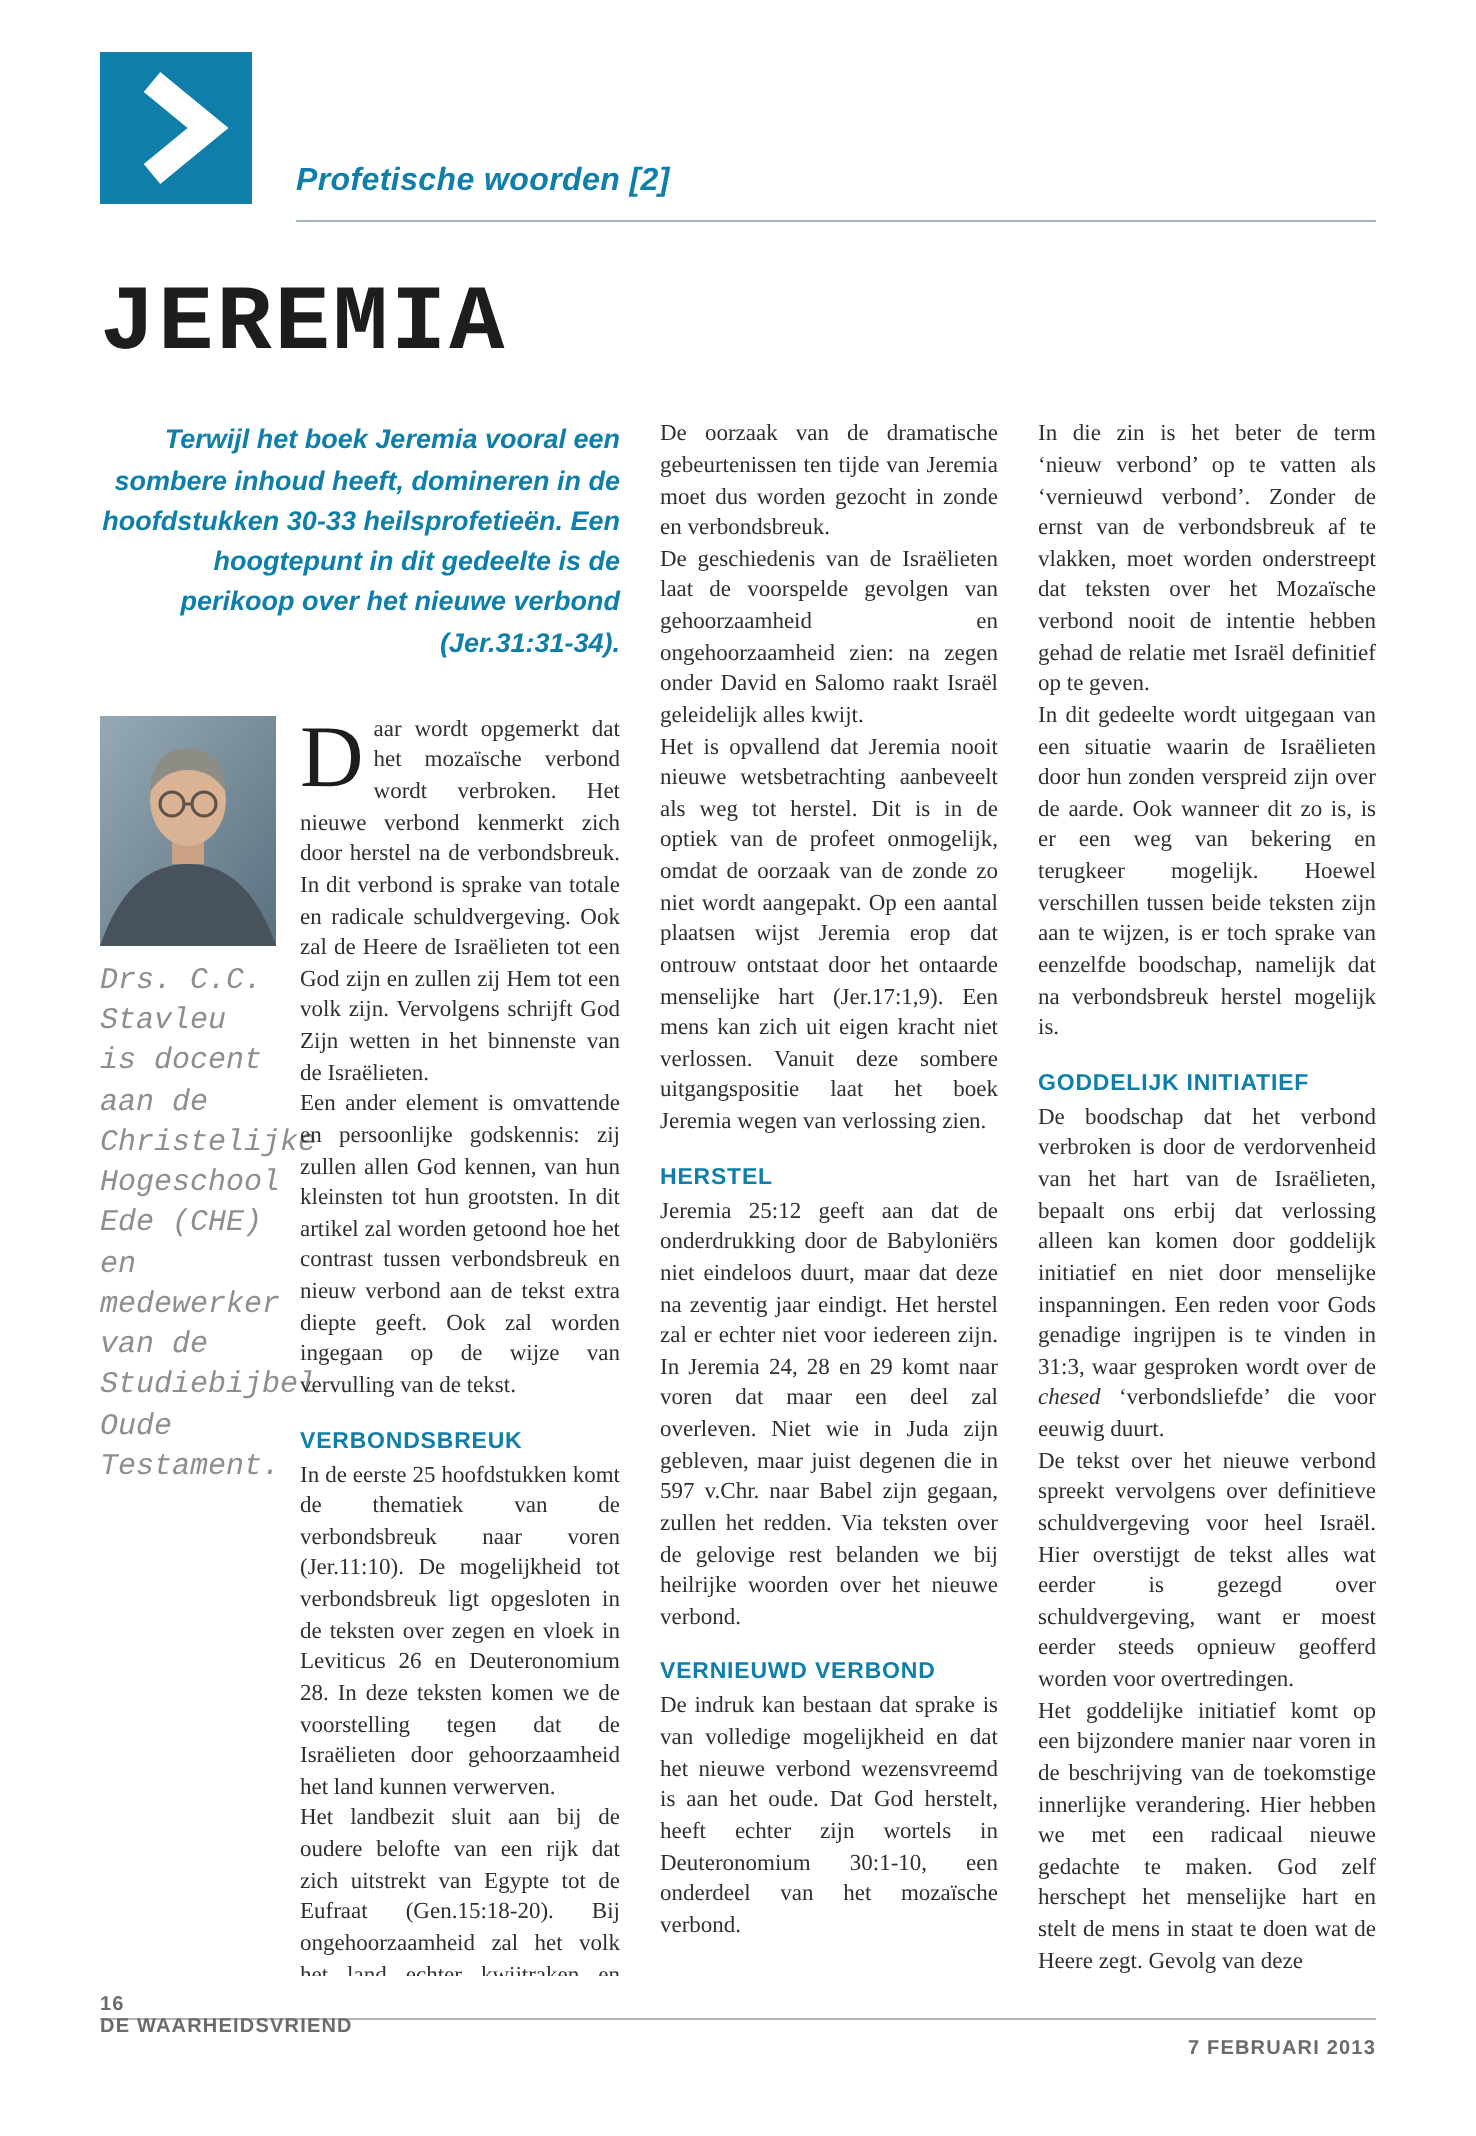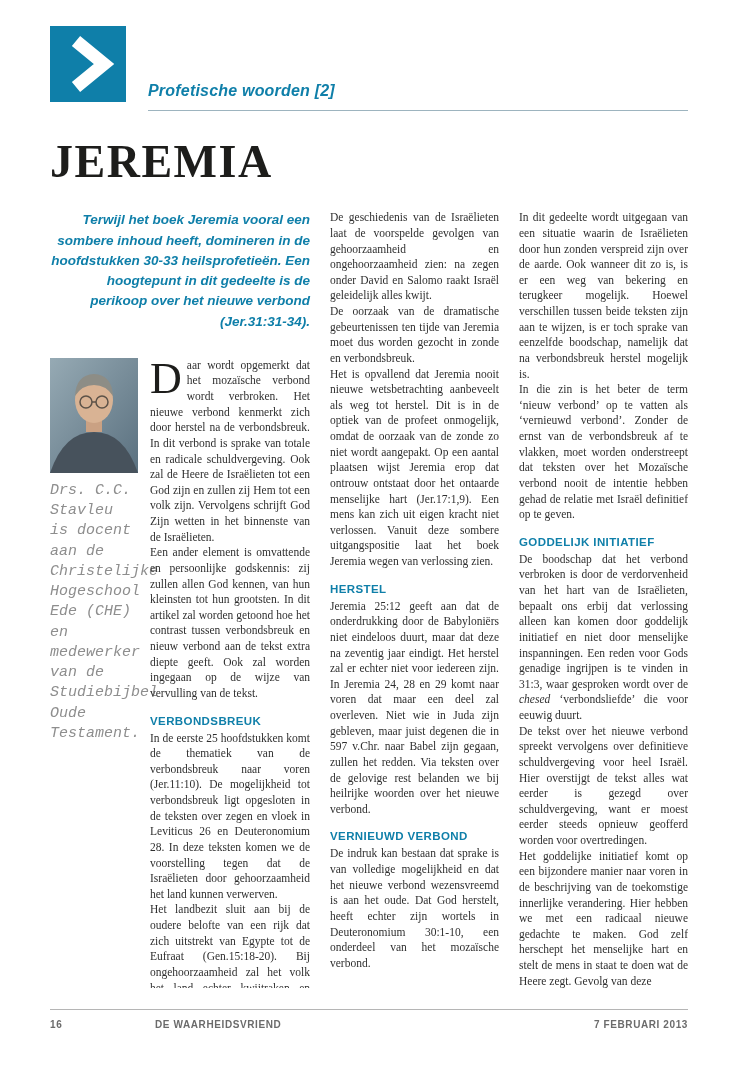--- a/index.html
+++ b/index.html
@@ -20,21 +20,21 @@
   }
   .kicker {
     position:absolute; left:148px; top:82px;
     font-family:"Liberation Sans", sans-serif; font-style:italic; font-weight:700;
     font-size:16px; color:var(--accent); letter-spacing:0.2px;
   }
   .header-rule { position:absolute; left:148px; right:50px; top:110px; border-top:1px solid #9db4bf; }
 
   .title {
     margin:16px 0 0 50px;
-    font-family:Liberation Serif, serif; font-weight:700;
+    font-family:Liberation Mono, monospace; font-weight:700;
     font-size:46px; letter-spacing:1.5px; color:#1d1d1b; line-height:1.05;
   }
 
   
   .article { display:flex; gap:20px; margin:24px 50px 0 50px; height:778px; overflow:hidden; }
   .left-region { width:260px; flex:none; }
   .intro {
     font-family:"Liberation Sans", sans-serif; font-style:italic; font-weight:700;
     font-size:13.5px; line-height:1.5; color:var(--accent); text-align:right;
   }
@@ -61,21 +61,21 @@
     font-size:44px; line-height:0.82; padding:3px 5px 0 0; color:#1d1d1b;
   }
   .body-text em { font-style:italic; }
 
   
   .footer-rule { position:absolute; left:50px; right:50px; bottom:58px; border-top:1px solid #b5b5b5; }
   .footer {
     position:absolute; left:50px; right:50px; bottom:38px;
     display:flex; align-items:baseline;
     font-family:"Liberation Sans", sans-serif; font-size:10px; font-weight:700;
-    color:#6b6b6b; letter-spacing:0.6px;
+    color:#6b6b6b; letter-spacing:0.6px;flex-direction:column;
   }
   .footer .pageno { width:105px; }
   .footer .date { margin-left:auto; }
 </style>
 </head>
 <body>
 
 <div class="page">
 
   <header class="masthead">
@@ -122,32 +122,32 @@
           <p><span class="dropcap">D</span><span>aar wordt opgemerkt dat het mozaïsche verbond wordt verbroken. Het nieuwe verbond kenmerkt zich door herstel na de verbondsbreuk. In dit verbond is sprake van totale en radicale schuldvergeving. Ook zal de Heere de Israëlieten tot een God zijn en zullen zij Hem tot een volk zijn. Vervolgens schrijft God Zijn wetten in het binnenste van de Israëlieten.</span></p>
           <p>Een ander element is omvattende en persoonlijke godskennis: zij zullen allen God kennen, van hun kleinsten tot hun grootsten. In dit artikel zal worden getoond hoe het contrast tussen verbondsbreuk en nieuw verbond aan de tekst extra diepte geeft. Ook zal worden ingegaan op de wijze van vervulling van de tekst.</p>
           <h2 class="col-heading">VERBONDSBREUK</h2>
           <p>In de eerste 25 hoofdstukken komt de thematiek van de verbondsbreuk naar voren (Jer.11:10). De mogelijkheid tot verbondsbreuk ligt opgesloten in de teksten over zegen en vloek in Leviticus 26 en Deuteronomium 28. In deze teksten komen we de voorstelling tegen dat de Israëlieten door gehoorzaamheid het land kunnen verwerven.</p>
           <p>Het landbezit sluit aan bij de oudere belofte van een rijk dat zich uitstrekt van Egypte tot de Eufraat (Gen.15:18-20). Bij ongehoorzaamheid zal het volk het land echter kwijtraken en verstrooid worden over de aarde (Deut.28:15-68).</p>
         </div>
       </div>
     </div>
 
     <div class="textcol body-text">
+      <p>De oorzaak van de dramatische gebeurtenissen ten tijde van Jeremia moet dus worden gezocht in zonde en verbondsbreuk.</p>
       <p>De geschiedenis van de Israëlieten laat de voorspelde gevolgen van gehoorzaamheid en ongehoorzaamheid zien: na zegen onder David en Salomo raakt Israël geleidelijk alles kwijt.</p>
-      <p>De oorzaak van de dramatische gebeurtenissen ten tijde van Jeremia moet dus worden gezocht in zonde en verbondsbreuk.</p>
       <p>Het is opvallend dat Jeremia nooit nieuwe wetsbetrachting aanbeveelt als weg tot herstel. Dit is in de optiek van de profeet onmogelijk, omdat de oorzaak van de zonde zo niet wordt aangepakt. Op een aantal plaatsen wijst Jeremia erop dat ontrouw ontstaat door het ontaarde menselijke hart (Jer.17:1,9). Een mens kan zich uit eigen kracht niet verlossen. Vanuit deze sombere uitgangspositie laat het boek Jeremia wegen van verlossing zien.</p>
       <h2 class="col-heading">HERSTEL</h2>
       <p>Jeremia 25:12 geeft aan dat de onderdrukking door de Babyloniërs niet eindeloos duurt, maar dat deze na zeventig jaar eindigt. Het herstel zal er echter niet voor iedereen zijn. In Jeremia 24, 28 en 29 komt naar voren dat maar een deel zal overleven. Niet wie in Juda zijn gebleven, maar juist degenen die in 597 v.Chr. naar Babel zijn gegaan, zullen het redden. Via teksten over de gelovige rest belanden we bij heilrijke woorden over het nieuwe verbond.</p>
       <h2 class="col-heading">VERNIEUWD VERBOND</h2>
       <p>De indruk kan bestaan dat sprake is van volledige mogelijkheid en dat het nieuwe verbond wezensvreemd is aan het oude. Dat God herstelt, heeft echter zijn wortels in Deuteronomium 30:1-10, een onderdeel van het mozaïsche verbond.</p>
     </div>
 
     <div class="textcol body-text">
+      <p>In die zin is het beter de term ‘nieuw verbond’ op te vatten als ‘vernieuwd verbond’. Zonder de ernst van de verbondsbreuk af te vlakken, moet worden onderstreept dat teksten over het Mozaïsche verbond nooit de intentie hebben gehad de relatie met Israël definitief op te geven.</p>
       <p>In dit gedeelte wordt uitgegaan van een situatie waarin de Israëlieten door hun zonden verspreid zijn over de aarde. Ook wanneer dit zo is, is er een weg van bekering en terugkeer mogelijk. Hoewel verschillen tussen beide teksten zijn aan te wijzen, is er toch sprake van eenzelfde boodschap, namelijk dat na verbondsbreuk herstel mogelijk is.</p>
-      <p>In die zin is het beter de term ‘nieuw verbond’ op te vatten als ‘vernieuwd verbond’. Zonder de ernst van de verbondsbreuk af te vlakken, moet worden onderstreept dat teksten over het Mozaïsche verbond nooit de intentie hebben gehad de relatie met Israël definitief op te geven.</p>
       <h2 class="col-heading">GODDELIJK INITIATIEF</h2>
       <p><span>De boodschap dat het verbond verbroken is door de verdorvenheid van het hart van de Israëlieten, bepaalt ons erbij dat verlossing alleen kan komen door goddelijk initiatief en niet door menselijke inspanningen. Een reden voor Gods genadige ingrijpen is te vinden in 31:3, waar gesproken wordt over de </span><em>chesed</em><span> ‘verbondsliefde’ die voor eeuwig duurt.</span></p>
       <p>De tekst over het nieuwe verbond spreekt vervolgens over definitieve schuldvergeving voor heel Israël. Hier overstijgt de tekst alles wat eerder is gezegd over schuldvergeving, want er moest eerder steeds opnieuw geofferd worden voor overtredingen.</p>
       <p>Het goddelijke initiatief komt op een bijzondere manier naar voren in de beschrijving van de toekomstige innerlijke verandering. Hier hebben we met een radicaal nieuwe gedachte te maken. God zelf herschept het menselijke hart en stelt de mens in staat te doen wat de Heere zegt. Gevolg van deze</p>
     </div>
 
   </div>
 
   <div class="footer-rule"></div>
   <footer class="footer">

